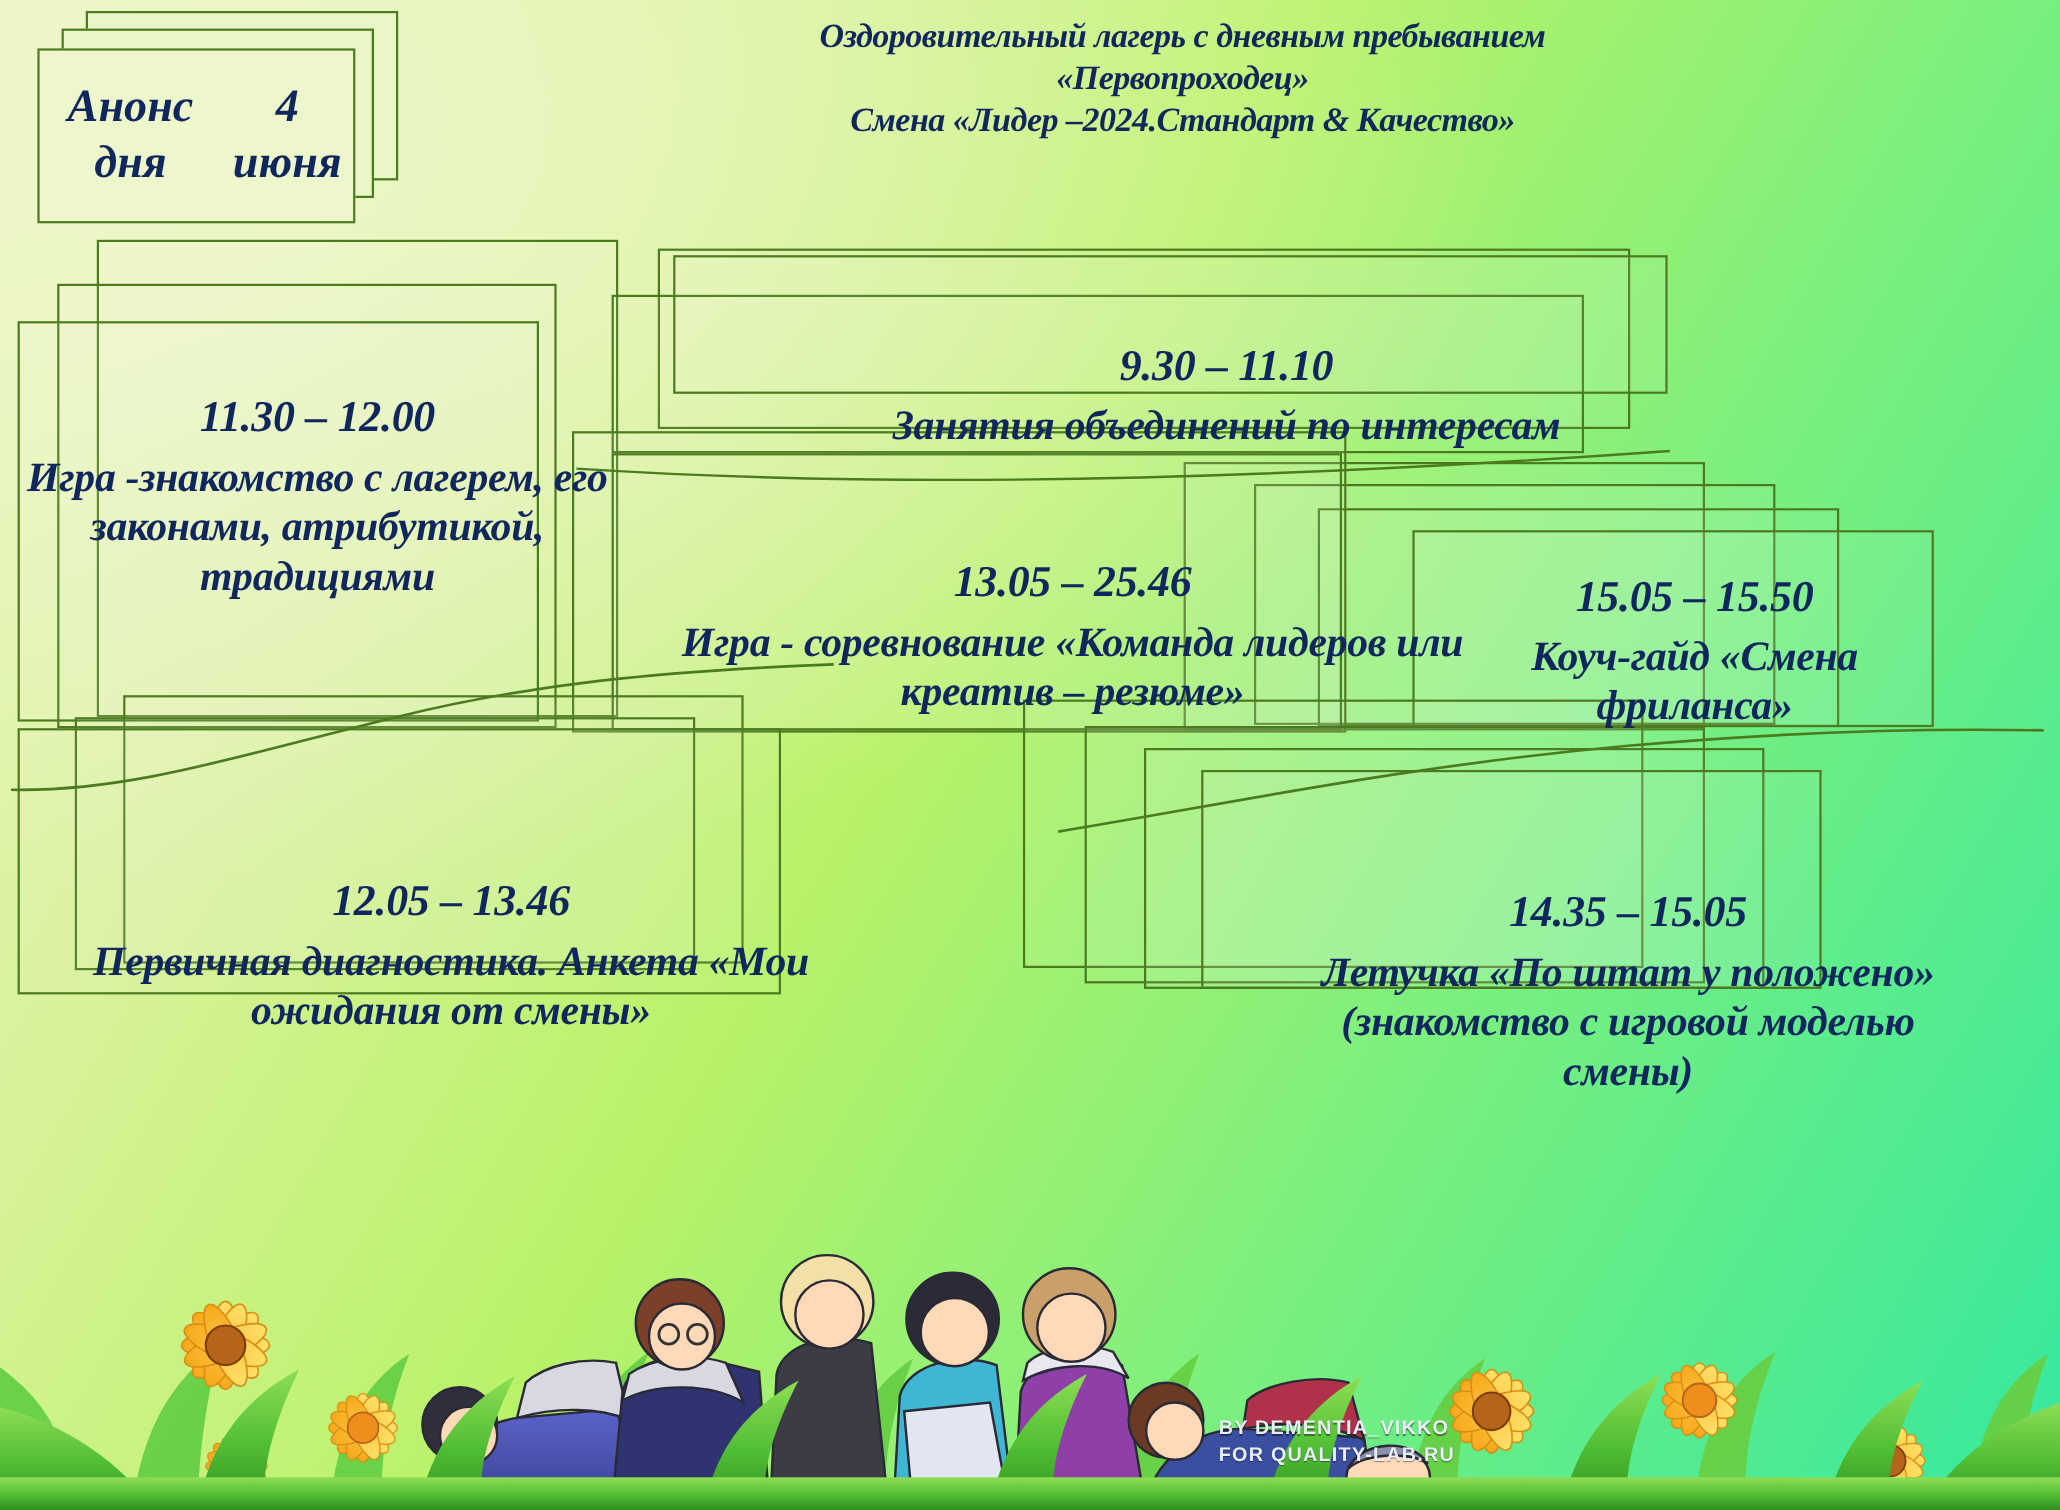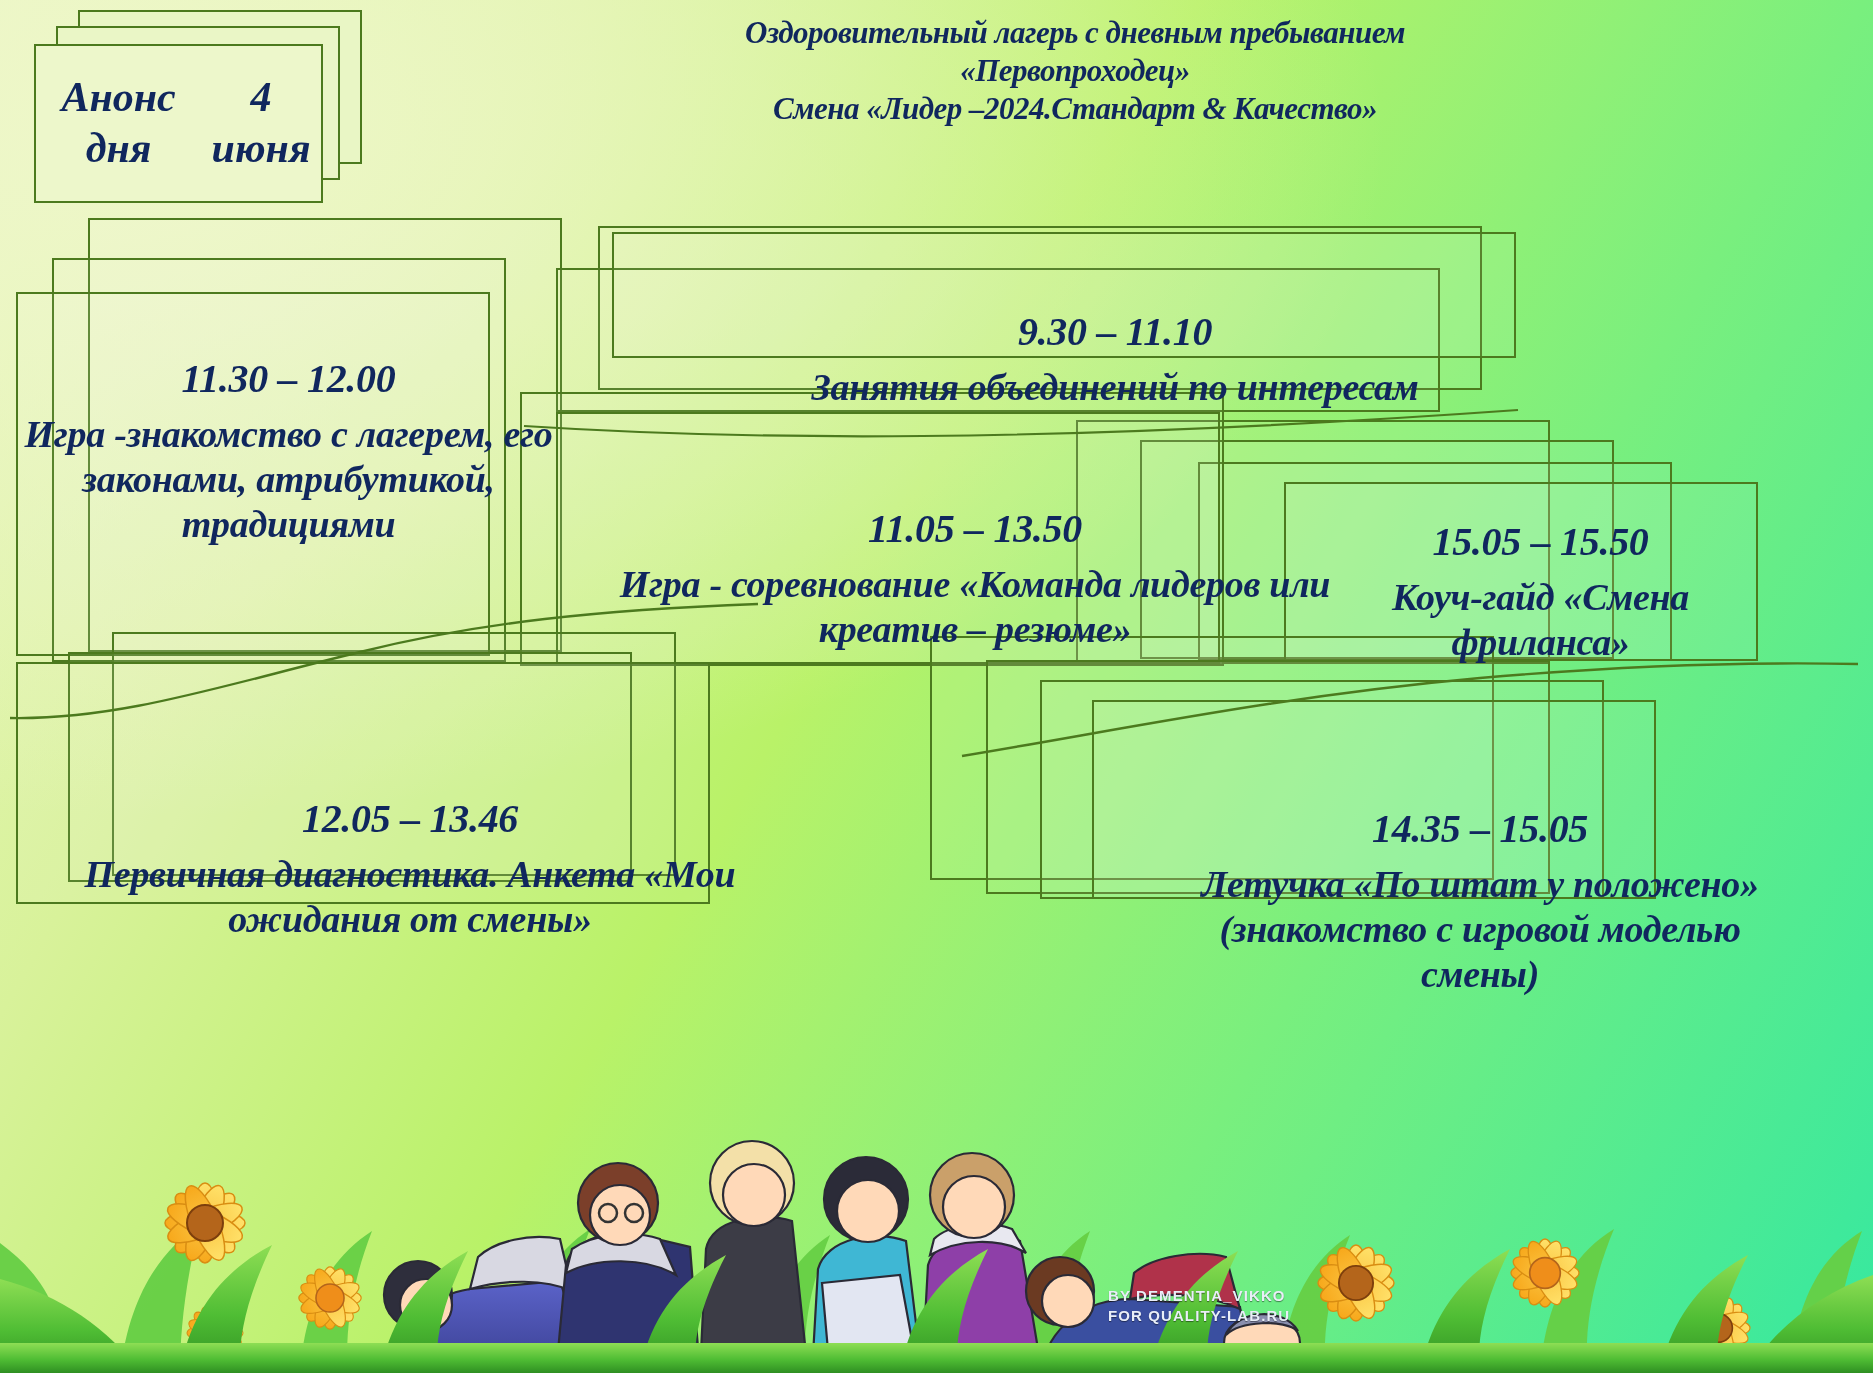--- a/index.html
+++ b/index.html
@@ -59,21 +59,21 @@
   #c-1305{left:620px;top:505px;width:700px;}
   #c-1505{left:1420px;top:515px;width:420px;}
   #c-1205{left:20px;top:790px;width:790px;}
   #c-1435{left:1180px;top:805px;width:590px;}
 
   
   #art{position:absolute;left:0;bottom:0;width:1873px;height:330px;}
   .wm{
     position:absolute;left:1108px;top:1286px;
     color:#e9eef8;font-family:"Liberation Sans",sans-serif;font-weight:700;
-    font-size:15px;letter-spacing:1.1px;line-height:1.35;text-align:left;
+    font-size:18px;letter-spacing:1.1px;line-height:1.35;text-align:left;
     text-shadow:0 1px 1px rgba(0,0,0,.45);
   }
 </style>
 </head>
 <body>
 
 <div id="poster">
 
   <div class="frames">
     <div class="fr" style="left:88px;top:218px;width:470px;height:430px;"></div>
@@ -132,21 +132,21 @@
     <div class="txt time">9.30 – 11.10</div>
     <div class="txt desc">Занятия объединений по интересам</div>
   </div>
 
   <div class="card" id="c-1130" style="left:16px;top:355px;width:545px;">
     <div class="txt time">11.30 – 12.00</div>
     <div class="txt desc">Игра -знакомство с лагерем, его законами, атрибутикой, традициями</div>
   </div>
 
   <div class="card" id="c-1305" style="left:610px;top:505px;width:730px;">
-    <div class="txt time">11.05 – 13.50</div>
+    <div class="txt time">13.05 – 25.46</div>
     <div class="txt desc">Игра - соревнование «Команда лидеров или креатив – резюме»</div>
   </div>
 
   <div class="card" id="c-1505" style="left:1328px;top:518px;width:425px;font-family:Liberation Serif, serif;">
     <div class="txt time">15.05 – 15.50</div>
     <div class="txt desc">Коуч-гайд «Смена фриланса»</div>
   </div>
 
   <div class="card" id="c-1205" style="left:10px;top:795px;width:800px;">
     <div class="txt time">12.05 – 13.46</div>

